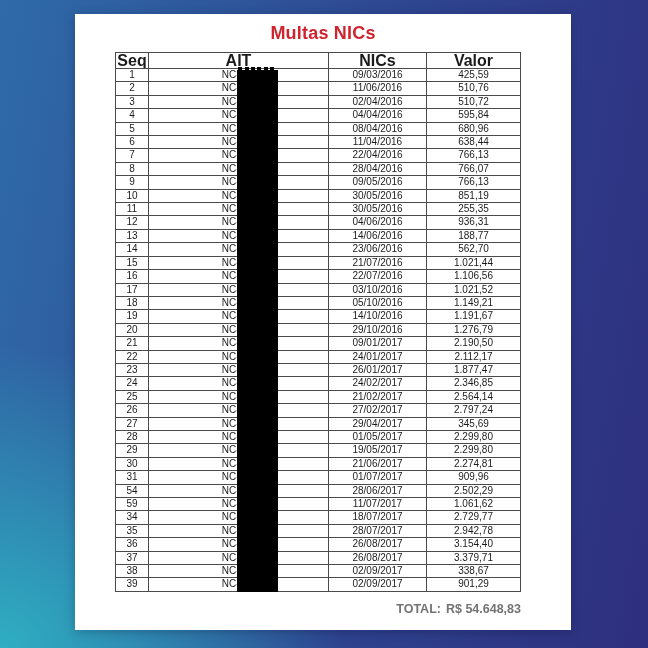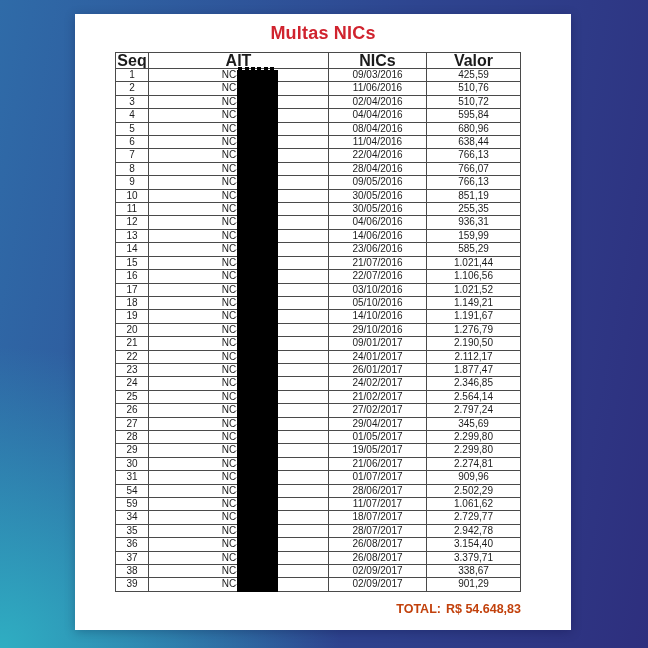--- a/index.html
+++ b/index.html
@@ -75,21 +75,21 @@
     width:39px;height:3px;
     background:repeating-linear-gradient(90deg,#000 0 4px,transparent 4px 6.5px);
     z-index:5;
   }
   .total-line{
     position:absolute;
     top:588px;
     right:50px;
     font-size:12.5px;
     font-weight:bold;
-    color:#c2410c;
+    color:#737373;
   }
   .total-line .sp{display:inline-block;width:5px;}
 </style>
 </head>
 <body>
 
 <div class="stage">
   <div class="page">
 
     <div class="title">Multas NICs</div>
@@ -191,28 +191,28 @@
     <td class="seq-cell">12</td>
     <td class="ait-cell">NC-Y1-</td>
     <td class="date-cell">04/06/2016</td>
     <td class="valor-cell">936,31</td>
   </tr>
 
   <tr>
     <td class="seq-cell">13</td>
     <td class="ait-cell">NC-Y1-</td>
     <td class="date-cell">14/06/2016</td>
-    <td class="valor-cell">159,99</td>
+    <td class="valor-cell">188,77</td>
   </tr>
 
   <tr>
     <td class="seq-cell">14</td>
     <td class="ait-cell">NC-Y1-</td>
     <td class="date-cell">23/06/2016</td>
-    <td class="valor-cell">585,29</td>
+    <td class="valor-cell">562,70</td>
   </tr>
 
   <tr>
     <td class="seq-cell">15</td>
     <td class="ait-cell">NC-Y1-</td>
     <td class="date-cell">21/07/2016</td>
     <td class="valor-cell">1.021,44</td>
   </tr>
 
   <tr>

